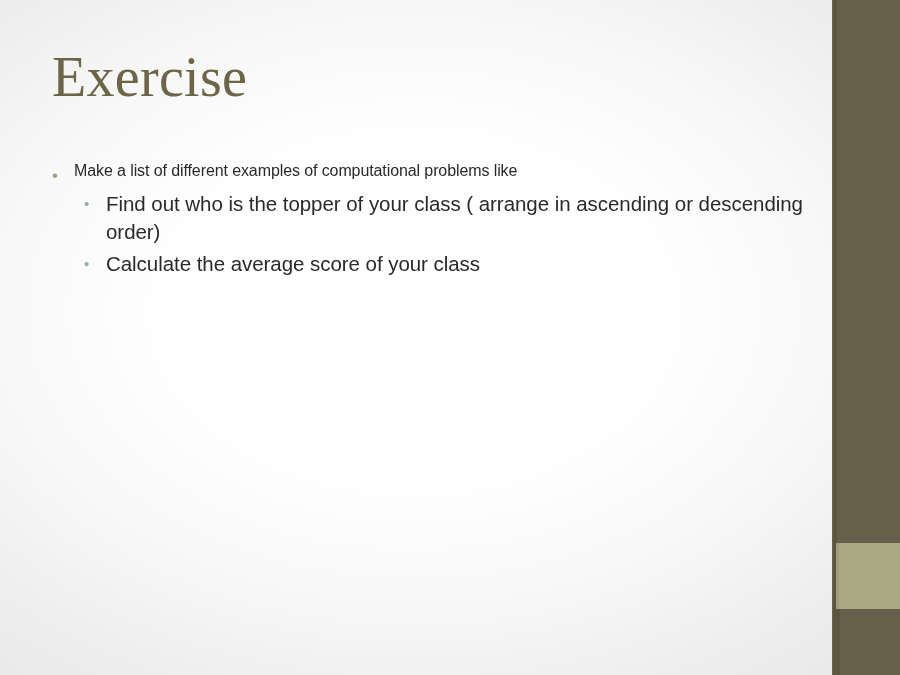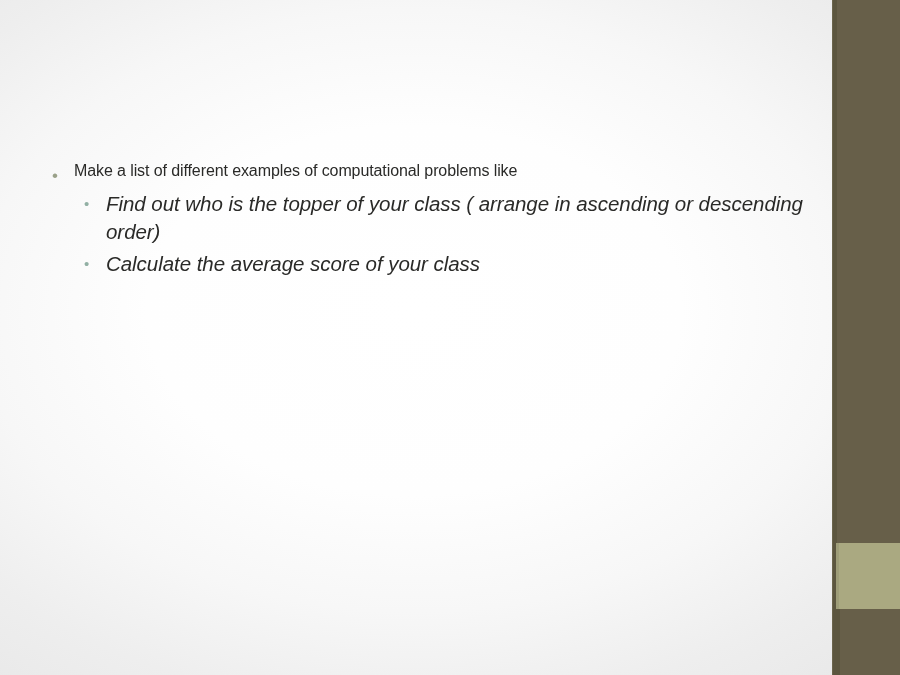--- a/index.html
+++ b/index.html
@@ -152,38 +152,38 @@
     color: #92b0a4;
     font-size: 15px;
     line-height: 1;
   }
   .l2-text {
     flex: 1 1 auto;
     font-size: 20.5px;
     line-height: 1.38;
     color: #2a2a28;
     letter-spacing: -0.05px;
-    font-style: italic;
   }
 </style>
 </head>
 <body>
 
 <div id="slide">
 
   <div id="right-band">
     <div id="band-main"></div>
     <div id="band-edge-stripe"></div>
     <div id="band-accent"></div>
     <div id="band-accent-edge"></div>
     <div id="band-lower"></div>
     <div id="band-lower-edge"></div>
     <div id="band-hairline"></div>
   </div>
 
+  <div id="title">Exercise</div>
 
   <div id="content">
 
     <div class="l1-item">
       <span class="l1-bullet">•</span>
       <span class="l1-text">Make a list of different examples of computational problems like</span>
     </div>
 
     <div class="l2-list">
 

